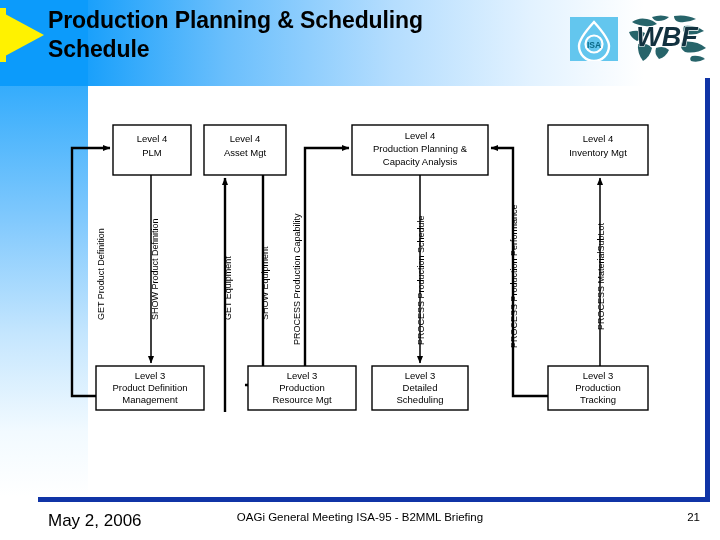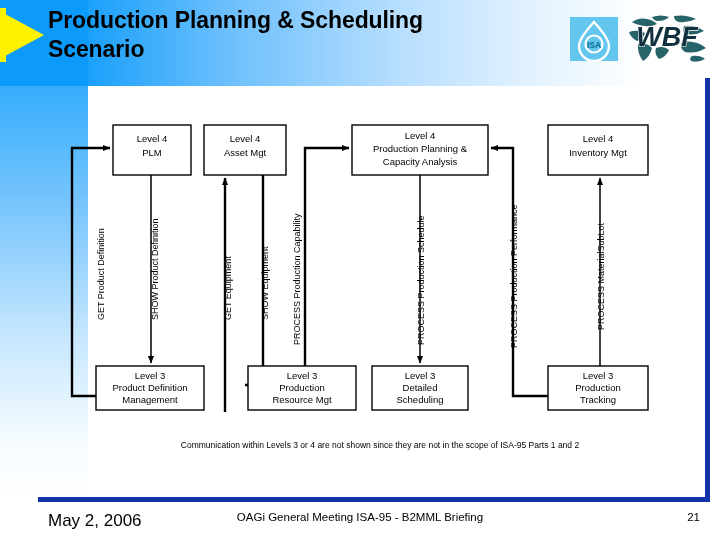--- a/index.html
+++ b/index.html
@@ -187,21 +187,21 @@
   <div class="header-gradient"></div>
   <div class="left-bar-top"></div>
   <div class="yellow-chevron-block"></div>
   <div class="yellow-chevron"></div>
   <div class="white-panel"></div>
   <div class="rule-right"></div>
   <div class="rule-bottom"></div>
 
   <div class="slide-title">
     <div>Production Planning &amp; Scheduling</div>
-    <div>Scenario</div>
+    <div>Schedule</div>
   </div>
 
   <div class="logos">
     <div class="isa-logo">
       <svg width="48" height="44" viewBox="0 0 48 44">
         <rect x="0" y="0" width="48" height="44" fill="#63C6EE"></rect>
         <path d="M24 5 C14 16 9 23 9 29 a15 15 0 0 0 30 0 C39 23 34 16 24 5 Z" fill="none" stroke="#FFFFFF" stroke-width="2.4"></path>
         <circle cx="24" cy="27" r="8.5" fill="none" stroke="#FFFFFF" stroke-width="2.2"></circle>
         <text x="24" y="30.5" text-anchor="middle" font-size="8.5" font-weight="bold" fill="#0B6A88">ISA</text>
       </svg>
@@ -321,19 +321,18 @@
       <text transform="translate(300,345) rotate(-90)" font-size="9">PROCESS Production Capability</text>
 
       <text transform="translate(424,345) rotate(-90)" font-size="9">PROCESS Production Schedule</text>
 
       <text transform="translate(517,348) rotate(-90)" font-size="9">PROCESS Production Performance</text>
 
       <text transform="translate(604,330) rotate(-90)" font-size="9">PROCESS MaterialSubLot</text>
     </g>
   </svg>
 
-  <div class="footnote">Communication within Levels 3 or 4 are not shown since they are not in the scope of ISA-95 Parts 1 and 2</div>
 
   <div class="footer-date">May 2, 2006</div>
   <div class="footer-center">OAGi General Meeting ISA-95 - B2MML Briefing</div>
   <div class="footer-page">21</div>
 
 </div>
 
 </body></html>

